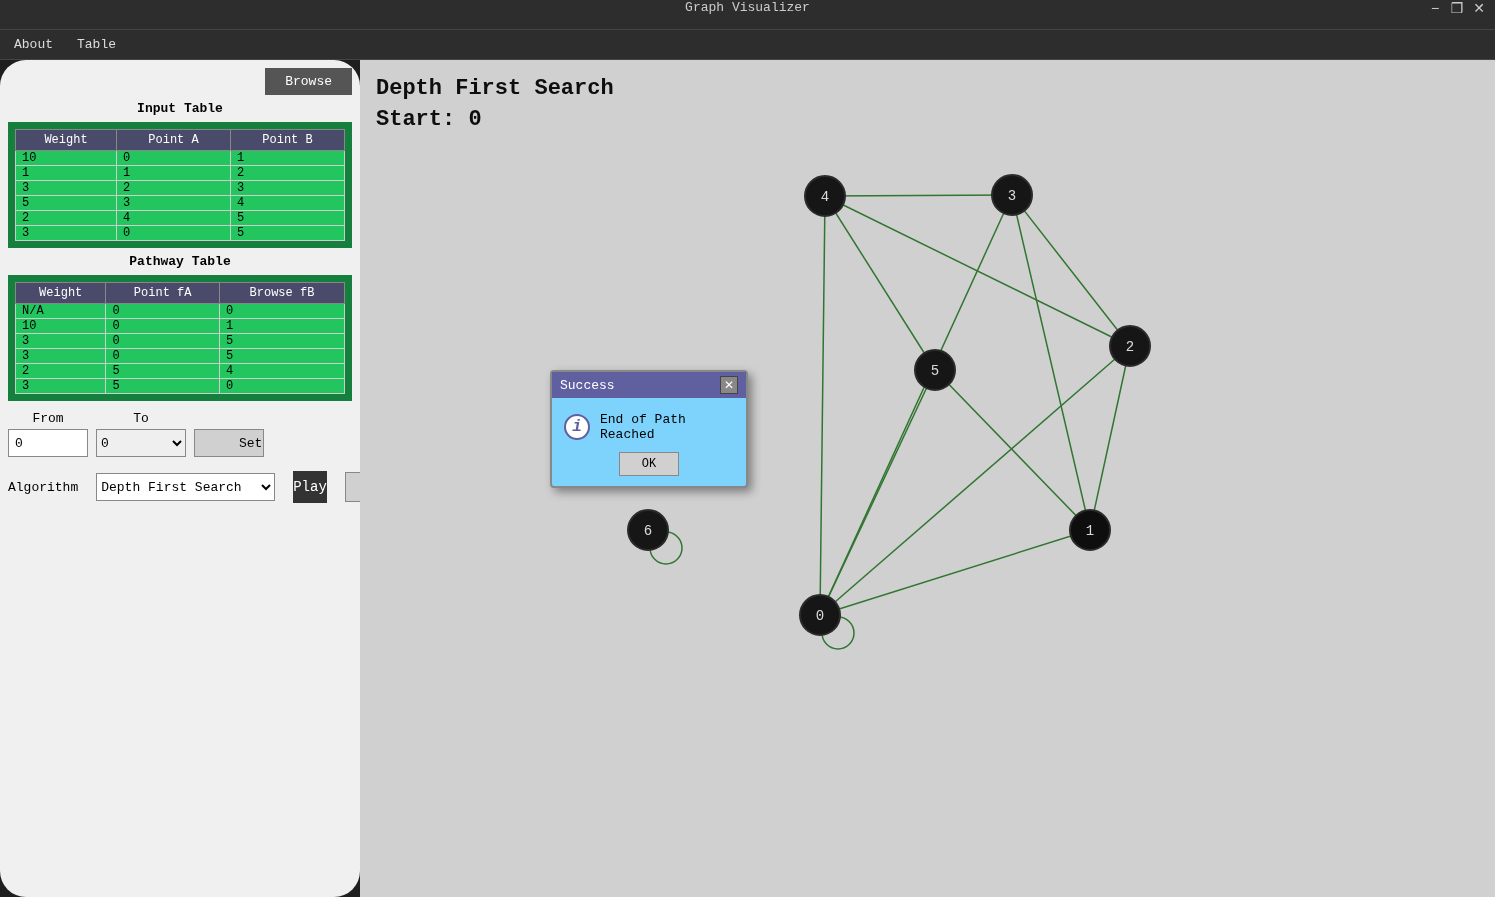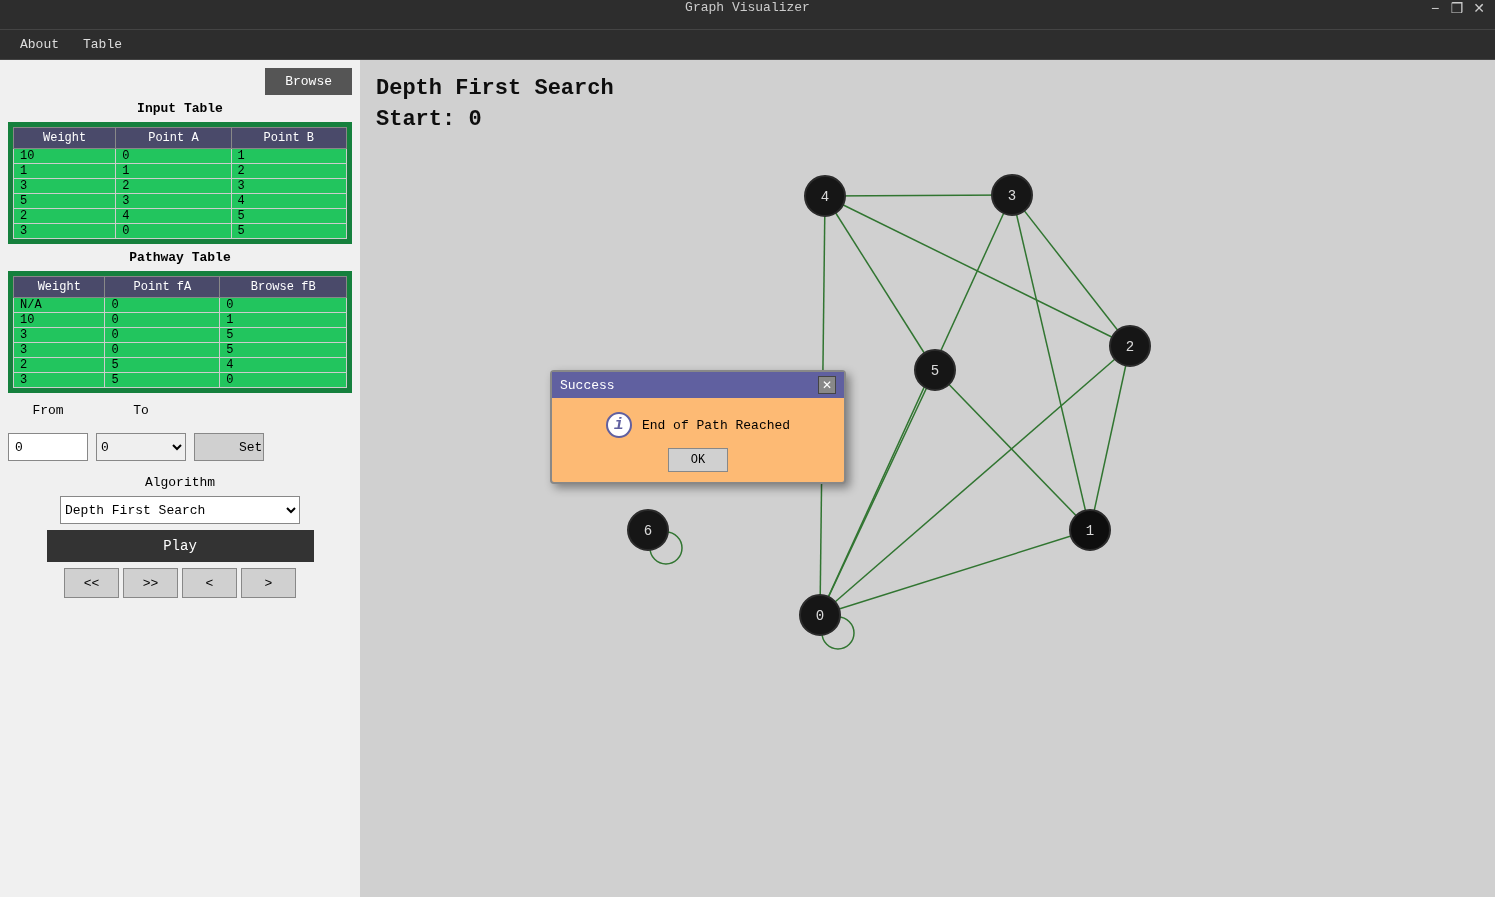--- a/index.html
+++ b/index.html
@@ -47,21 +47,21 @@
       align-items: center;
       justify-content: center;
       padding: 0;
     }
     
     #menu-bar {
       background: #2d2d2d;
       height: 30px;
       display: flex;
       align-items: center;
-      padding: 0 14px;
+      padding: 0 8px;
       border-bottom: 1px solid #444;
       gap: 12px;
     }
     .menu-item {
       color: #ddd;
       font-size: 13px;
       cursor: pointer;
       padding: 2px 6px;
     }
     
@@ -73,20 +73,21 @@
     
     #left-panel {
       width: 360px;
       background: #f0f0f0;
       color: #000;
       display: flex;
       flex-direction: column;
       padding: 8px;
       gap: 6px;
       overflow: hidden;
+      border-radius: 26px;
     }
     #browse-btn {
       align-self: flex-end;
       background: #555;
       color: #fff;
       border: none;
       padding: 6px 20px;
       font-size: 13px;
       cursor: pointer;
       font-family: 'Courier New', monospace;
@@ -113,38 +114,38 @@
     .data-table td {
       background: #22c55e;
       color: #000;
       padding: 0 6px;
       border: 1px solid #ccc;
       text-align: left;
     }
     .table-wrapper {
       overflow-y: auto;
       max-height: 140px;
-      border: 5px solid #15803d;
+      border: 7px solid #15803d;
       position: relative;
     }
     .table-wrapper::-webkit-scrollbar { width: 10px; }
     .table-wrapper::-webkit-scrollbar-track { background: #ddd; }
     .table-wrapper::-webkit-scrollbar-thumb { background: #aaa; border: 1px solid #999; }
     
     #from-to {
       display: flex;
       align-items: flex-end;
       gap: 8px;
       padding: 4px 0;
     }
     .from-to-group {
       display: flex;
       flex-direction: column;
       align-items: center;
-      gap: 15px;
+      gap: 3px;
     }
     .from-to-label {
       font-size: 13px;
       color: #000;
     }
     .from-input {
       width: 80px;
       height: 28px;
       border: 1px solid #888;
       padding: 2px 6px;
@@ -164,23 +165,23 @@
       border: 1px solid #888;
       padding: 5px 18px;
       font-size: 13px;
       cursor: pointer;
       font-family: 'Courier New', monospace;
       height: 28px;
     }
     
     #algo-section {
       display: flex;
-      flex-direction: column;
-      align-items: center;
-      gap: 6px;
+      flex-direction: row;
+      align-items: center;
+      gap: 18px;
       padding: 4px 0;
     }
     .algo-label {
       font-size: 13px;
       color: #000;
     }
     #algo-select {
       width: 240px;
       height: 28px;
       font-size: 13px;
@@ -240,24 +241,24 @@
       position: absolute;
       top: 0; left: 0; right: 0; bottom: 0;
       background: rgba(0,0,0,0.15);
       display: flex;
       align-items: flex-start;
       justify-content: flex-start;
       padding-top: 310px;
       padding-left: 190px;
     }
     #dialog {
-      background: #fdba74;
+      background: #7dd3fc;
       border: 2px solid #888;
       border-radius: 4px;
-      width: 296px;
+      width: 198px;
       box-shadow: 4px 4px 10px rgba(0,0,0,0.4);
       font-family: 'Courier New', monospace;
     }
     #dialog-title-bar {
       background: #6060a0;
       color: #fff;
       padding: 4px 8px;
       display: flex;
       justify-content: space-between;
       align-items: center;

